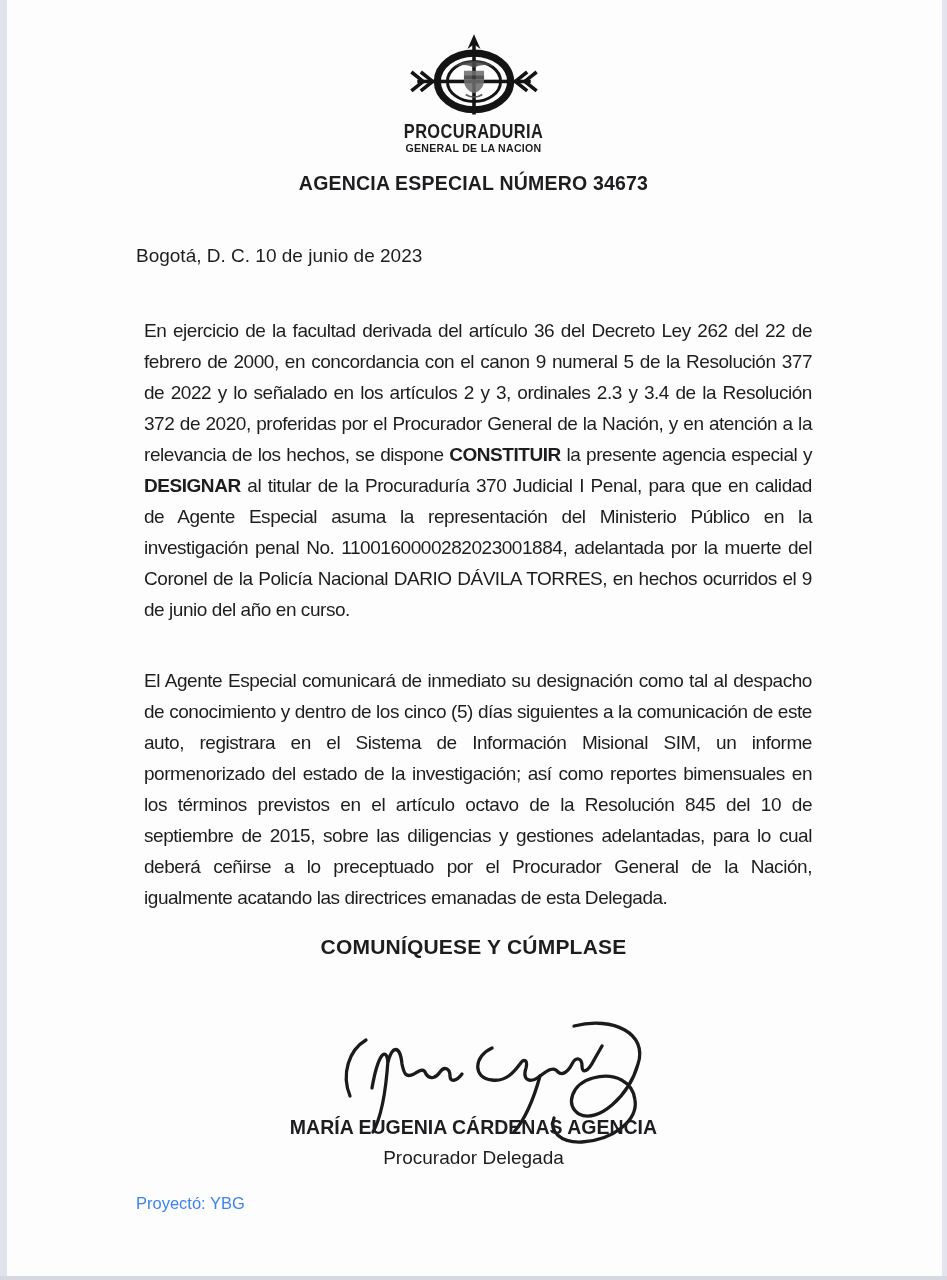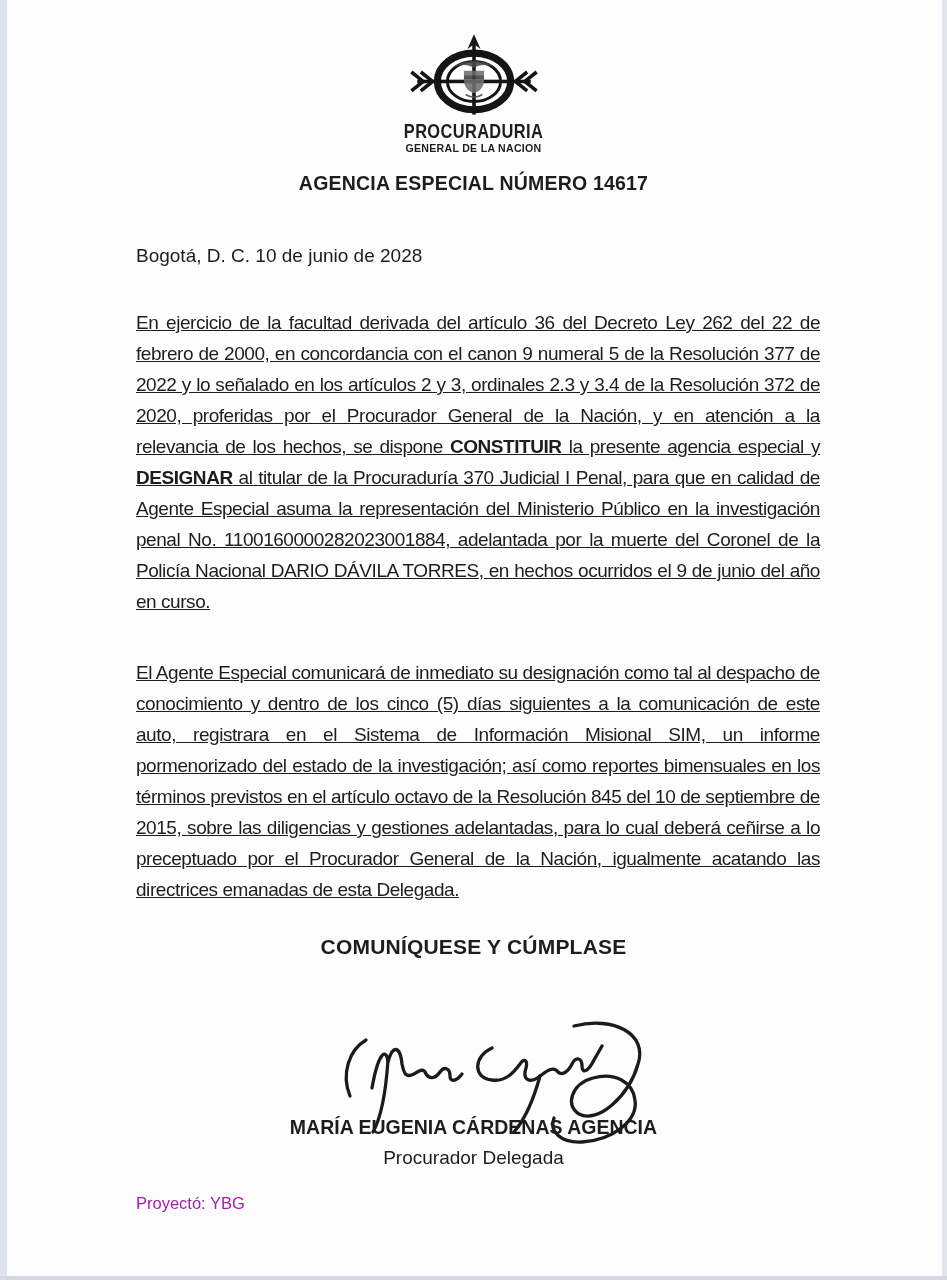--- a/index.html
+++ b/index.html
@@ -18,30 +18,30 @@
   .letterhead{top:34px;}
   .seal-svg{display:inline-block;}
   .org1{top:119px;font-weight:bold;font-size:21px;letter-spacing:.5px;transform:scaleX(.78);}
   .org2{top:142px;font-weight:bold;font-size:11.5px;letter-spacing:.3px;transform:scaleX(.92);}
 
   .doc-title{top:172px;font-weight:bold;font-size:19.5px;letter-spacing:.2px;}
   .date-line{top:245px;left:136px;font-size:19px;}
 
   .bodytext{top:307px;left:136px;width:684px;font-size:19px;line-height:31px;
             letter-spacing:-.45px;text-align:justify;}
-  .body-par{margin:0;text-decoration:underline;}
+  .body-par{margin:8px;}
   .body-par + .body-par{margin-top:40px;}
   .b{font-weight:bold;}
 
   .closing{top:935px;font-weight:bold;font-size:21px;letter-spacing:.2px;}
 
   .sig-svg{top:1018px;left:328px;}
   .sig-name{top:1116px;font-weight:bold;font-size:19.5px;}
   .sig-role{top:1147px;font-size:19px;}
-  .footer-note{top:1194px;left:136px;font-size:16.5px;color:#a21caf;}
+  .footer-note{top:1194px;left:136px;font-size:16.5px;color:#3b82f6;}
 </style>
 </head>
 <body>
 
 <div>
 
   <div id="edge-left" class="edge"></div>
   <div id="edge-right" class="edge"></div>
   <div id="edge-bottom" class="edge"></div>
 
@@ -65,22 +65,22 @@
         <circle cx="110" cy="49" r="4" fill="#4a4a4a"></circle>
         <path d="M93 62 L127 62 L127 78 C127 90 119 97 110 100 C101 97 93 90 93 78 Z" fill="#6e6e6e"></path>
         <rect x="93" y="70" width="34" height="6" fill="#3f3f3f"></rect>
         <path d="M96 102 C105 108 115 108 124 102" stroke="#4a4a4a" stroke-width="3" fill="none"></path>
       </g>
     </svg>
   </div>
   <div class="abs center org1">PROCURADURIA</div>
   <div class="abs center org2">GENERAL DE LA NACION</div>
 
-  <div class="abs center doc-title">AGENCIA ESPECIAL NÚMERO 14617</div>
-  <div class="abs date-line">Bogotá, D. C. 10 de junio de 2028</div>
+  <div class="abs center doc-title">AGENCIA ESPECIAL NÚMERO 34673</div>
+  <div class="abs date-line">Bogotá, D. C. 10 de junio de 2023</div>
 
   <div class="abs bodytext">
       <p class="body-par"><span>En ejercicio de la facultad derivada del artículo 36 del Decreto Ley 262 del 22 de febrero de 2000, en concordancia con el canon 9 numeral 5 de la Resolución 377 de 2022 y lo señalado en los artículos 2 y 3, ordinales 2.3 y 3.4 de la Resolución 372 de 2020, proferidas por el Procurador General de la Nación, y en atención a la relevancia de los hechos, se dispone </span><span class="b">CONSTITUIR</span><span> la presente agencia especial y </span><span class="b">DESIGNAR</span><span> al titular de la Procuraduría 370 Judicial I Penal, para que en calidad de Agente Especial asuma la representación del Ministerio Público en la investigación penal No. 1100160000282023001884, adelantada por la muerte del Coronel de la Policía Nacional DARIO DÁVILA TORRES, en hechos ocurridos el 9 de junio del año en curso.</span></p>
       <p class="body-par"><span>El Agente Especial comunicará de inmediato su designación como tal al despacho de conocimiento y dentro de los cinco (5) días siguientes a la comunicación de este auto, registrara en el Sistema de Información Misional SIM, un informe pormenorizado del estado de la investigación; así como reportes bimensuales en los términos previstos en el artículo octavo de la Resolución 845 del 10 de septiembre de 2015, sobre las diligencias y gestiones adelantadas, para lo cual deberá ceñirse a lo preceptuado por el Procurador General de la Nación, igualmente acatando las directrices emanadas de esta Delegada.</span></p>
     </div>
 
   <div class="abs center closing">COMUNÍQUESE Y CÚMPLASE</div>
 
   <svg class="abs sig-svg" width="340" height="146" viewBox="0 0 340 146" aria-hidden="true">
     <g fill="none" stroke="#1b1b1d" stroke-width="3.3" stroke-linecap="round">

